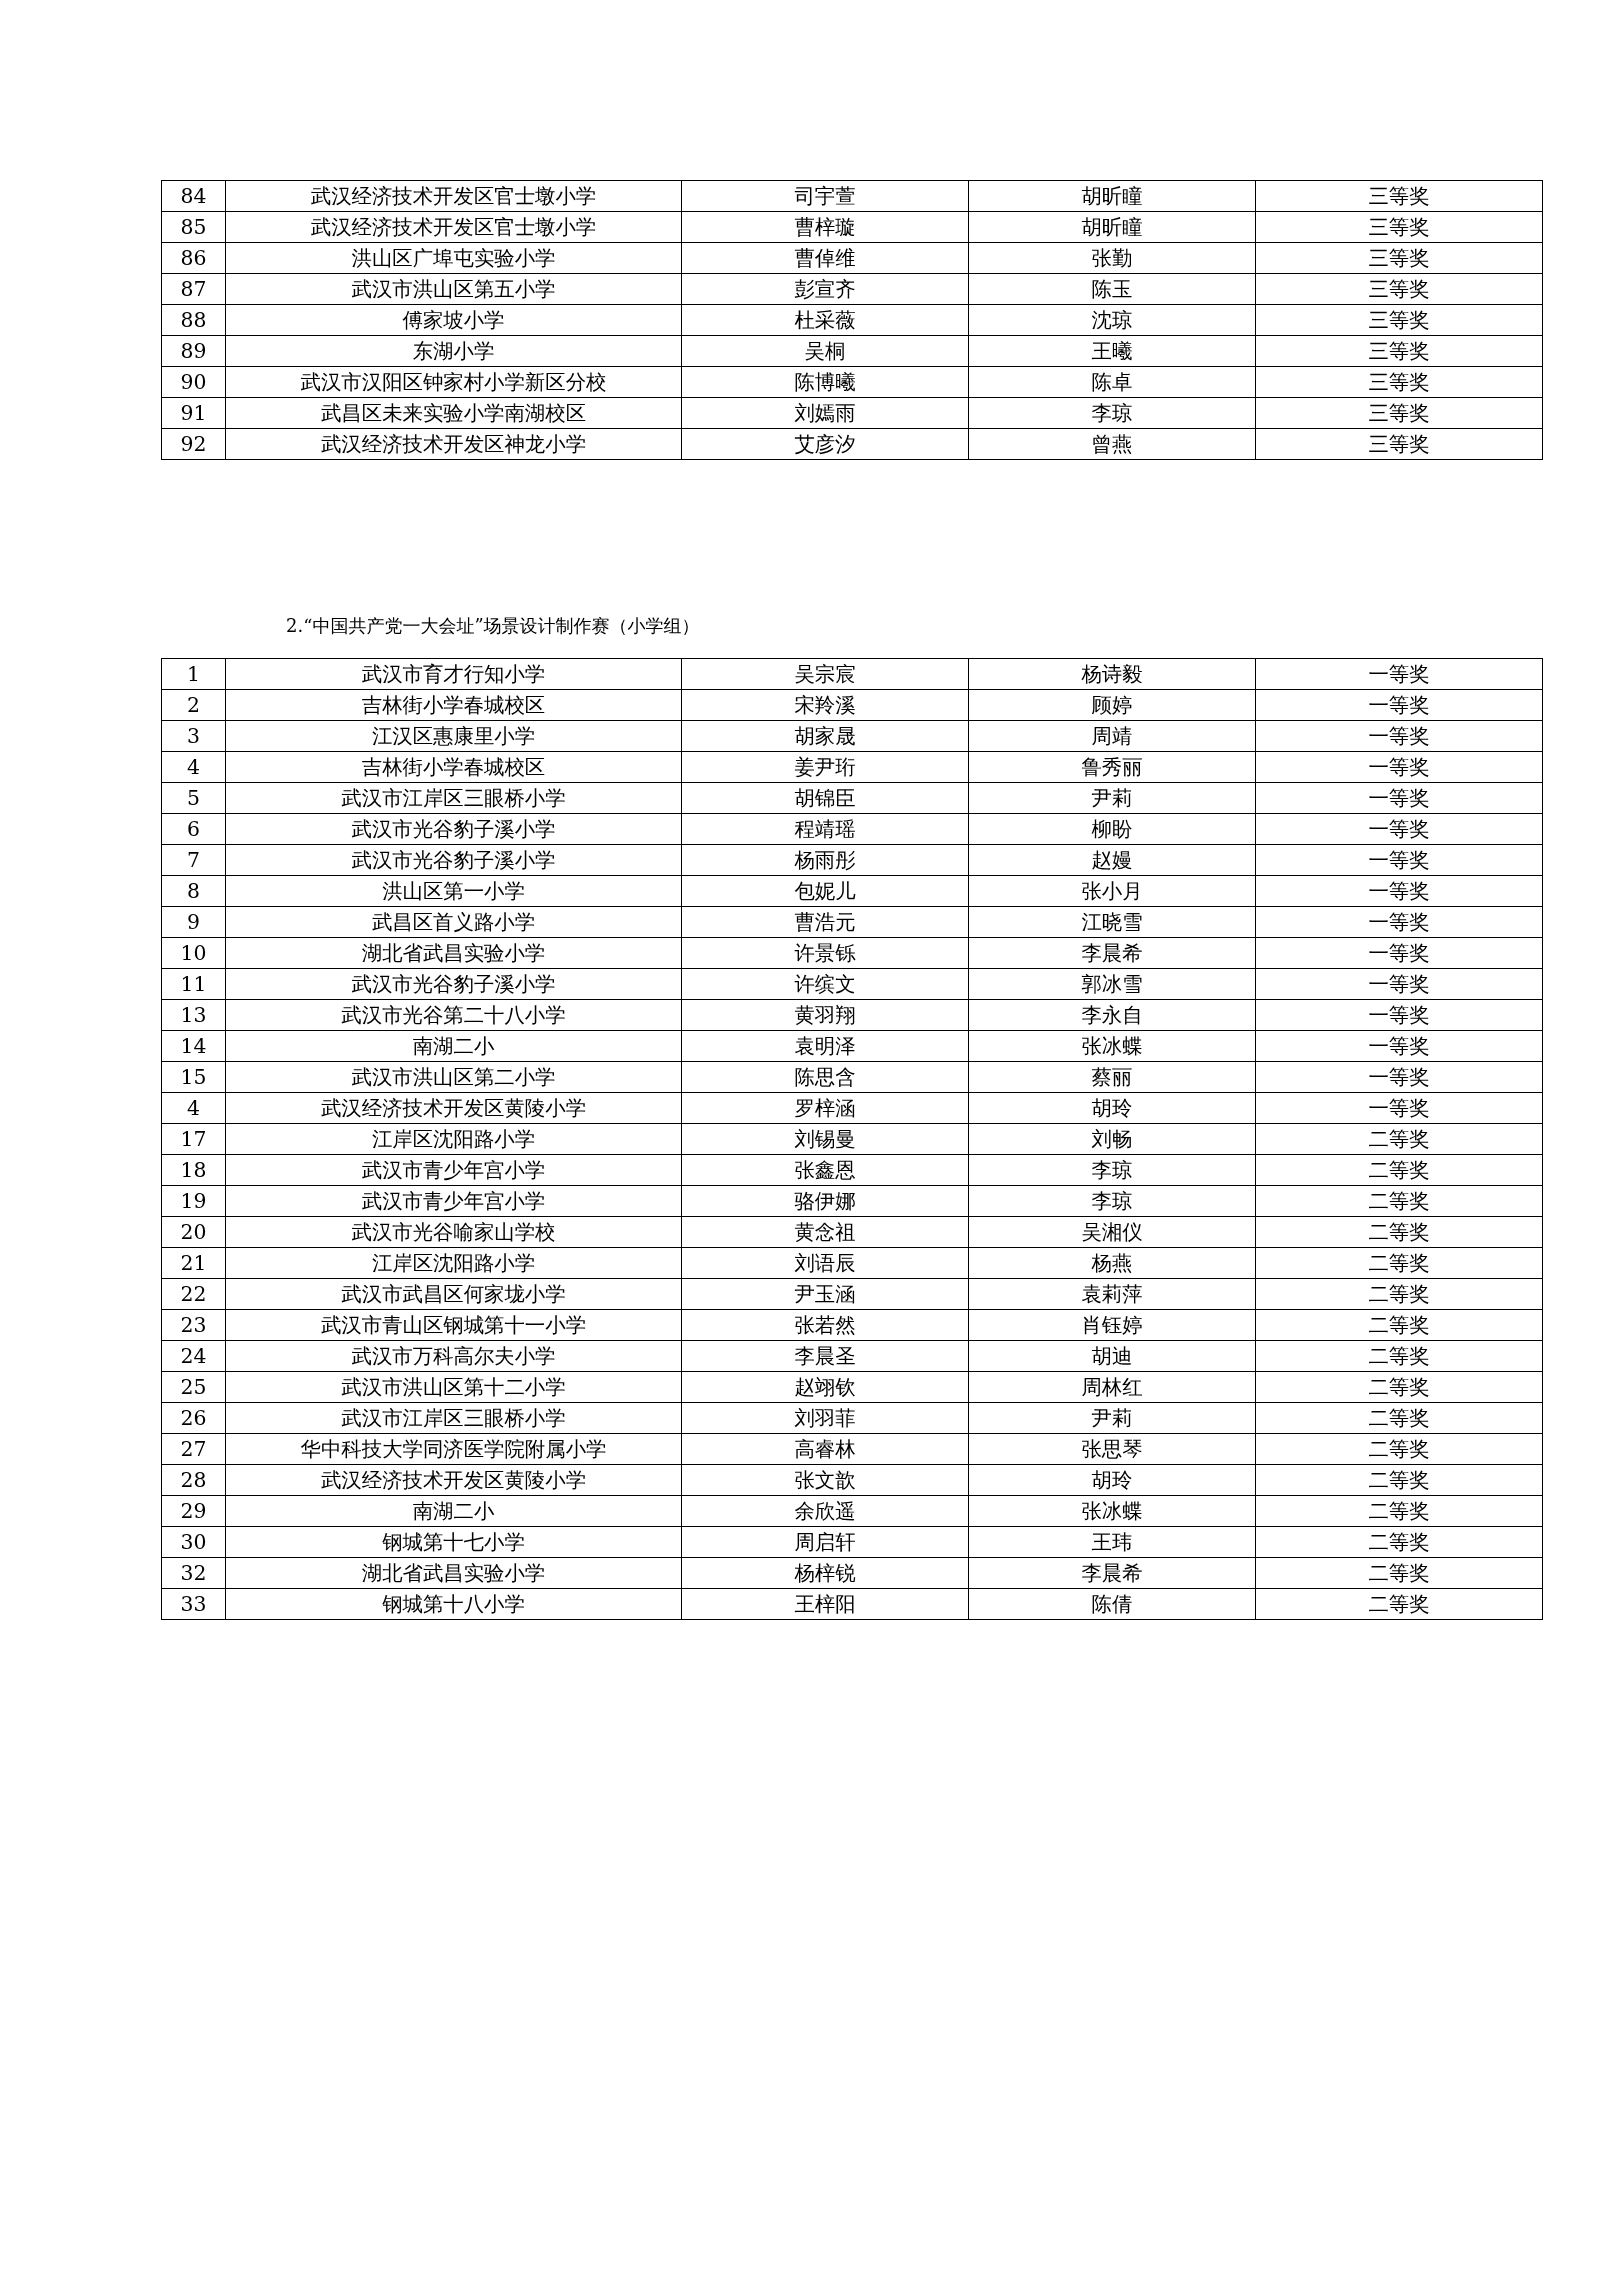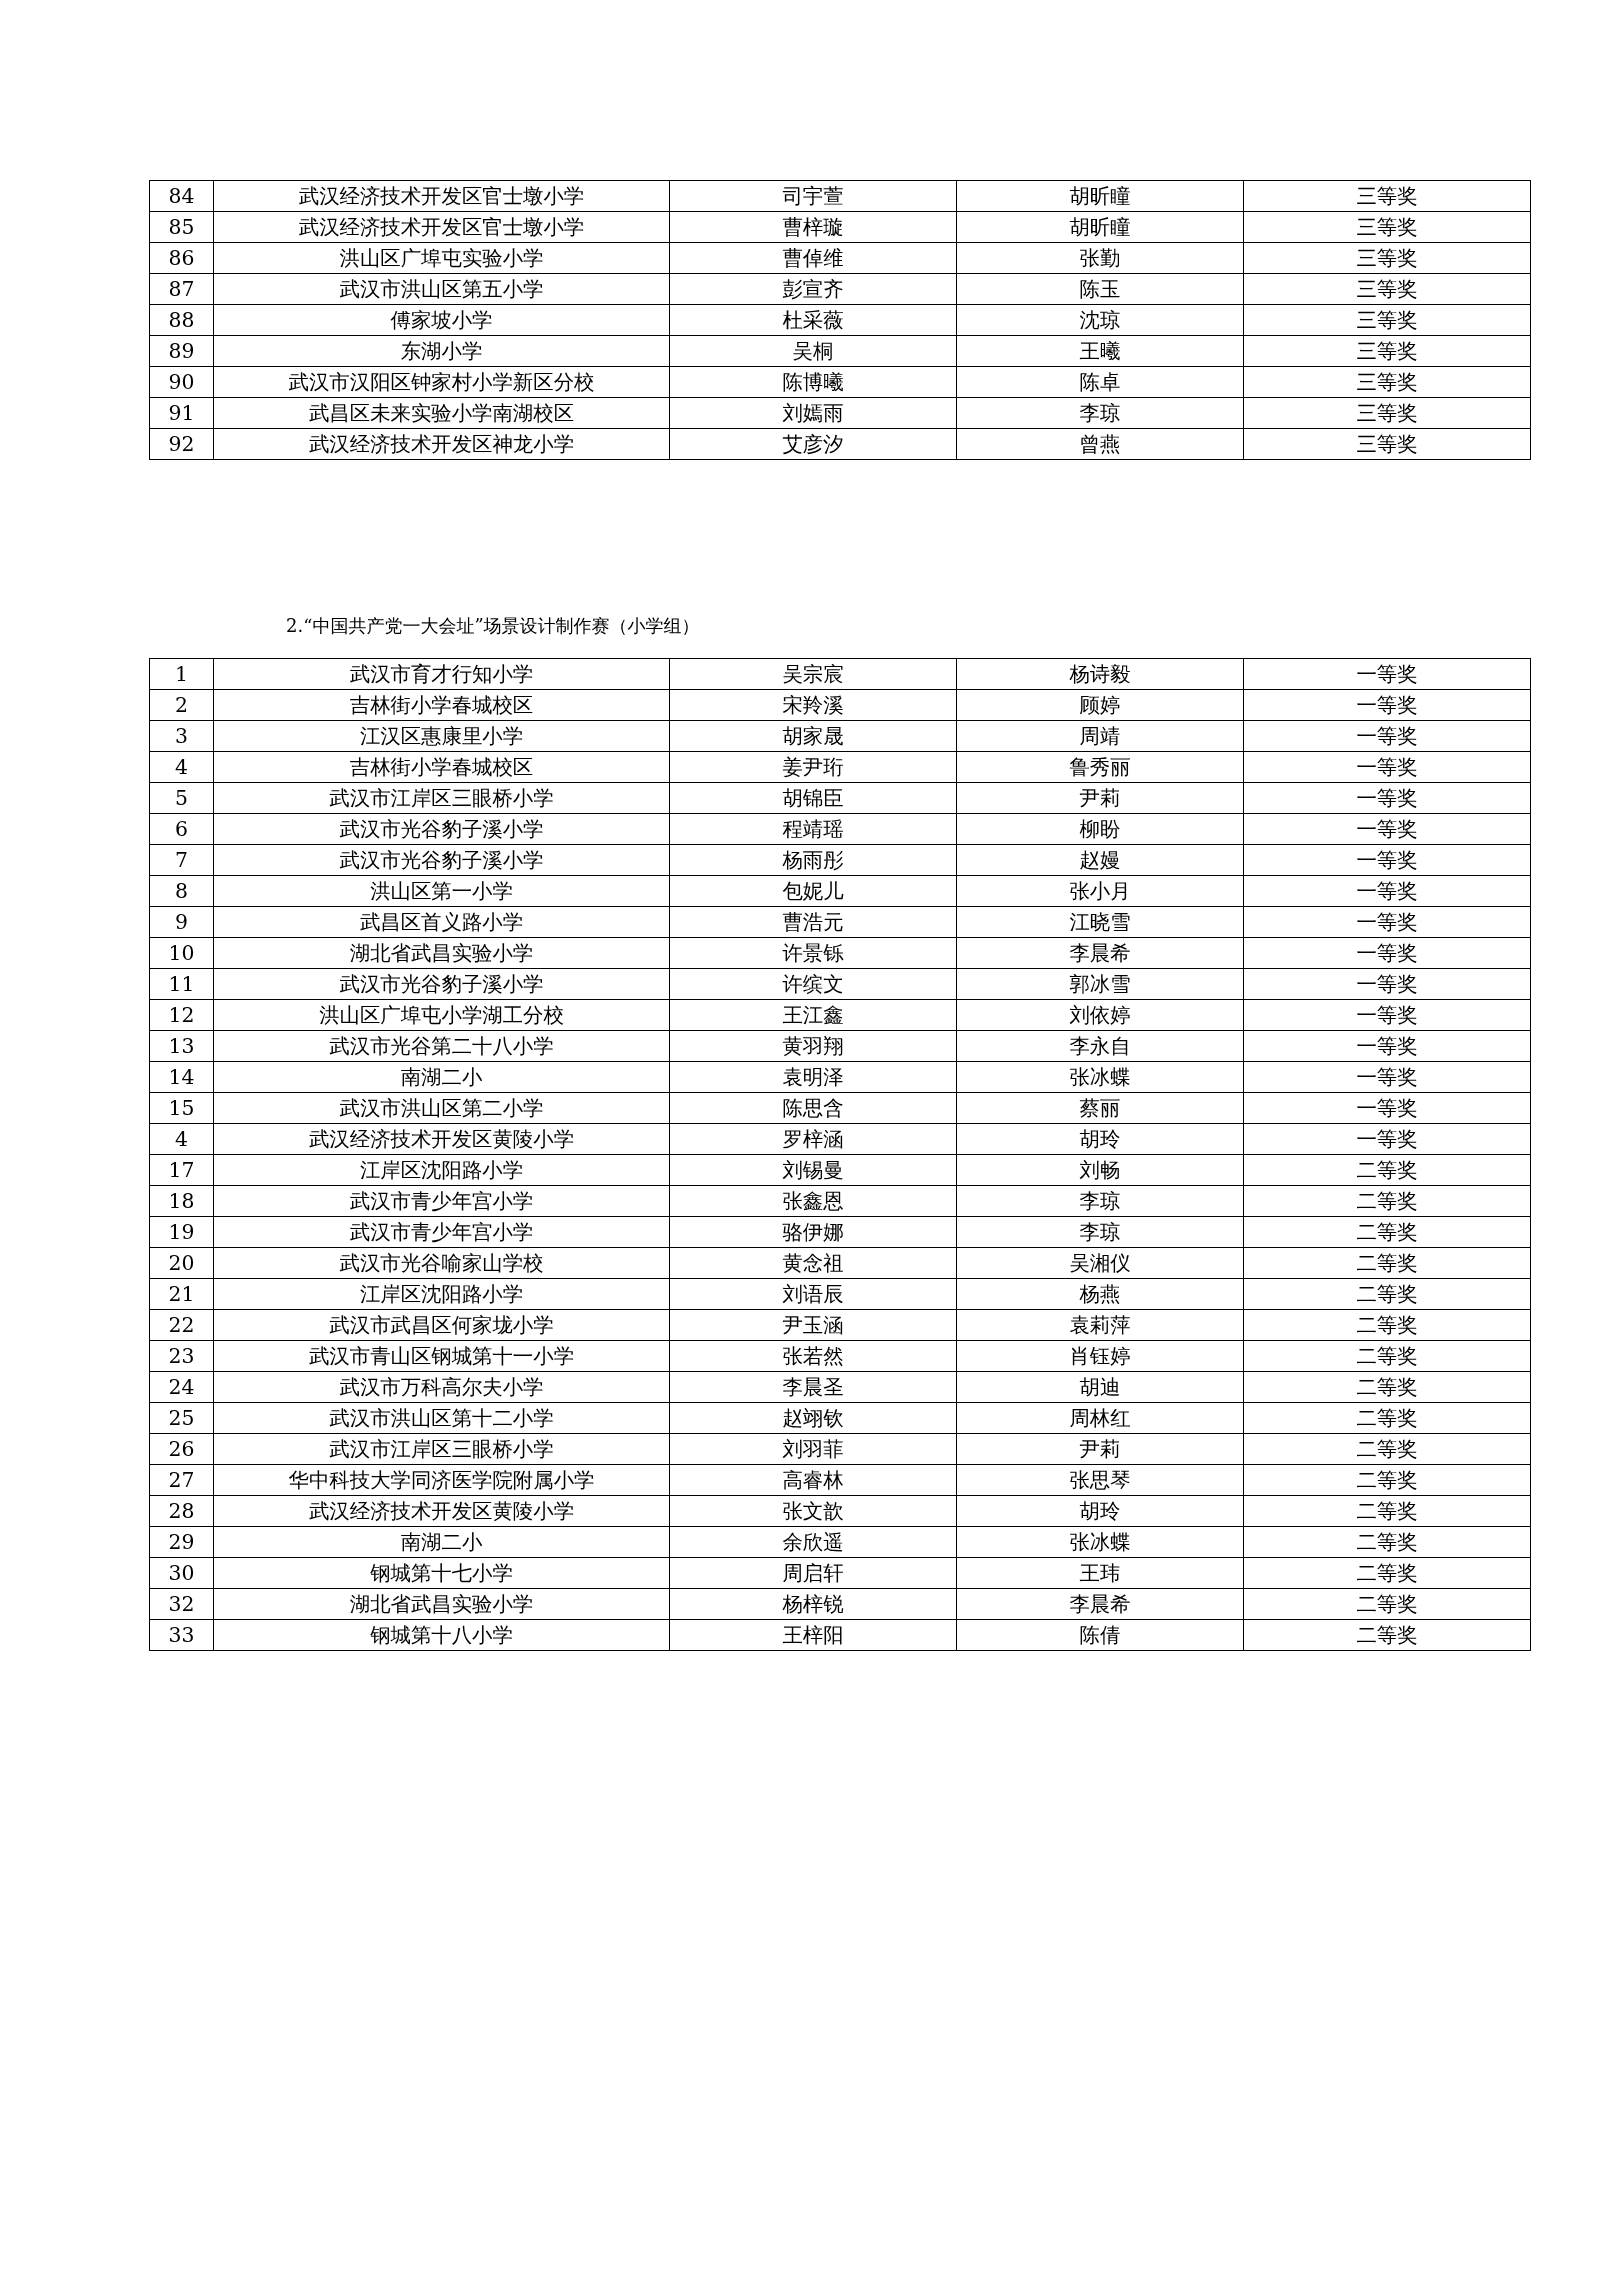--- a/index.html
+++ b/index.html
@@ -17,20 +17,21 @@
   }
   .page {
     position: absolute;
     left: 0;
     top: 0;
     width: 1622px;
     height: 2295px;
   }
   .table-wrap {
     position: absolute;
+    margin-left: 12px;
   }
   table.award-table {
     border-collapse: collapse;
     table-layout: fixed;
   }
   table.award-table td {
     border: 1px solid #000000;
     text-align: center;
     vertical-align: middle;
     font-size: 20.4px;
@@ -205,27 +206,20 @@
             <td class="col-award">一等奖</td>
           </tr>
           <tr>
             <td class="col-idx">11</td>
             <td class="col-school">武汉市光谷豹子溪小学</td>
             <td class="col-student">许缤文</td>
             <td class="col-teacher">郭冰雪</td>
             <td class="col-award">一等奖</td>
           </tr>
           <tr>
-            <td class="col-idx">12</td>
-            <td class="col-school">洪山区广埠屯小学湖工分校</td>
-            <td class="col-student">王江鑫</td>
-            <td class="col-teacher">刘依婷</td>
-            <td class="col-award">一等奖</td>
-          </tr>
-          <tr>
             <td class="col-idx">13</td>
             <td class="col-school">武汉市光谷第二十八小学</td>
             <td class="col-student">黄羽翔</td>
             <td class="col-teacher">李永自</td>
             <td class="col-award">一等奖</td>
           </tr>
           <tr>
             <td class="col-idx">14</td>
             <td class="col-school">南湖二小</td>
             <td class="col-student">袁明泽</td>

